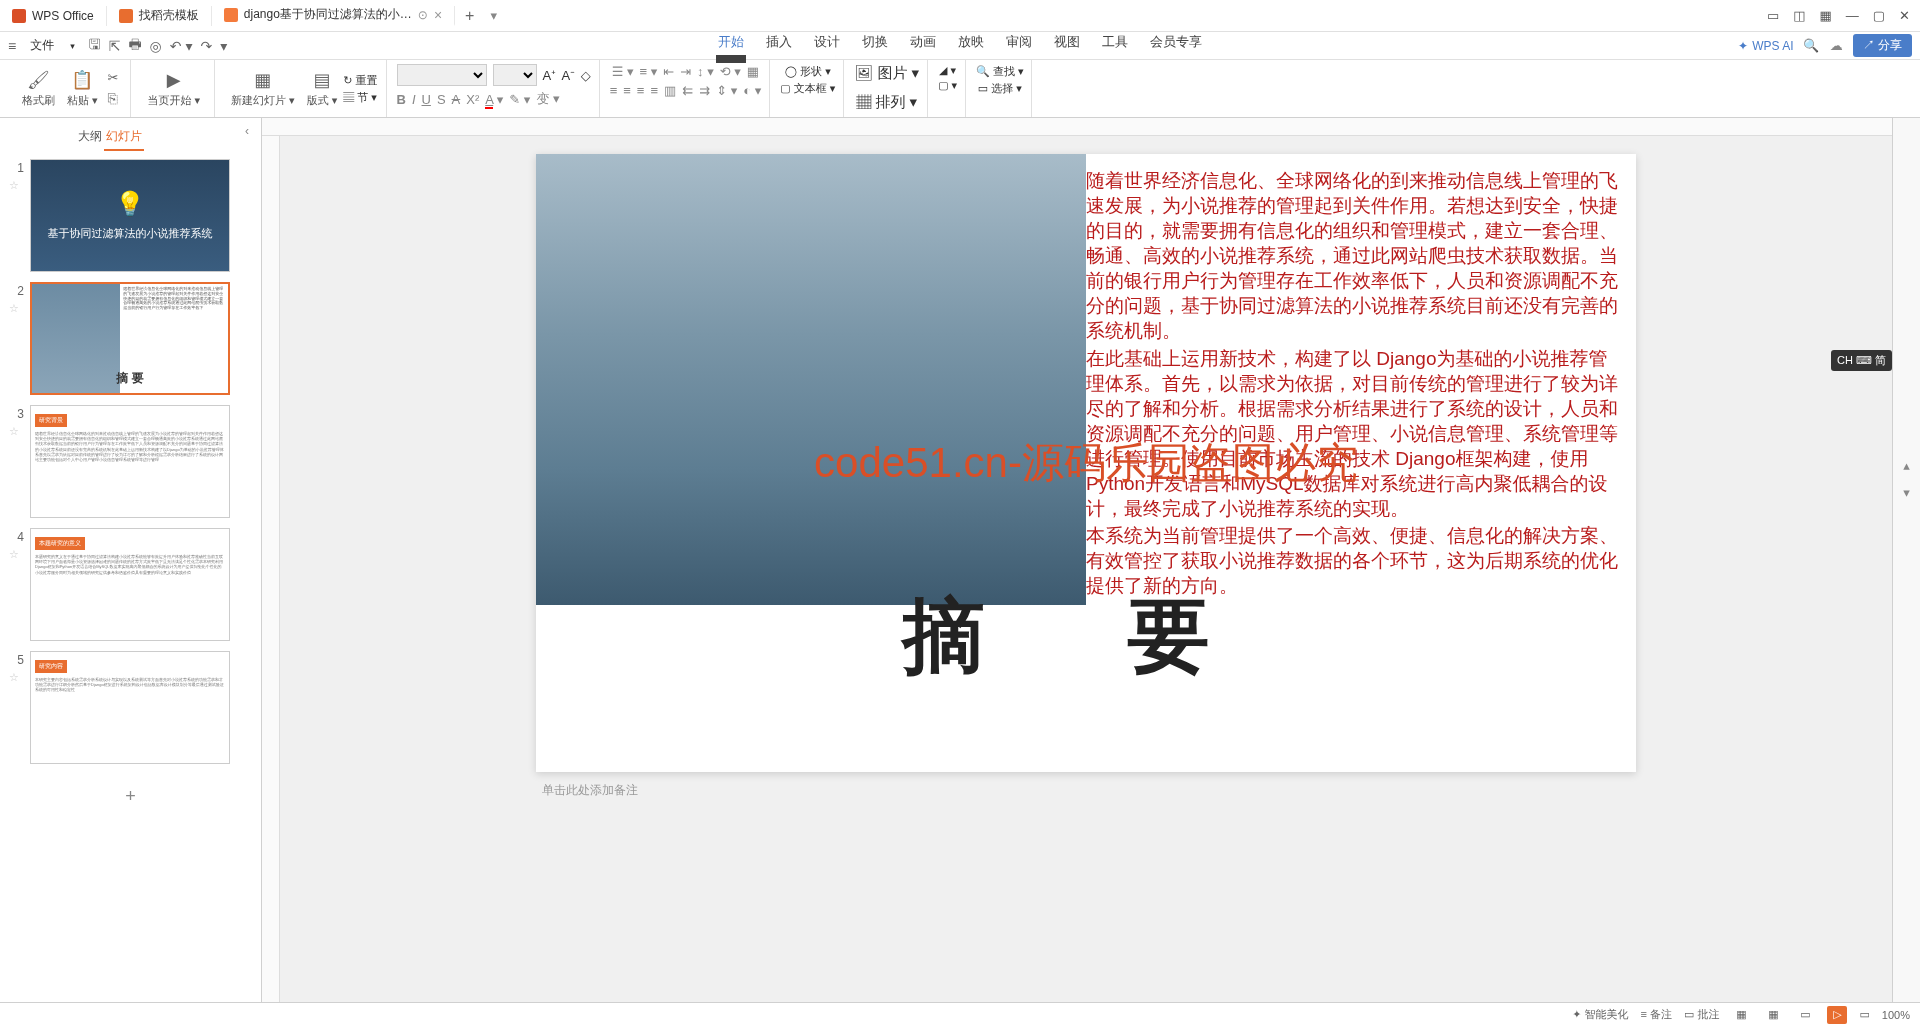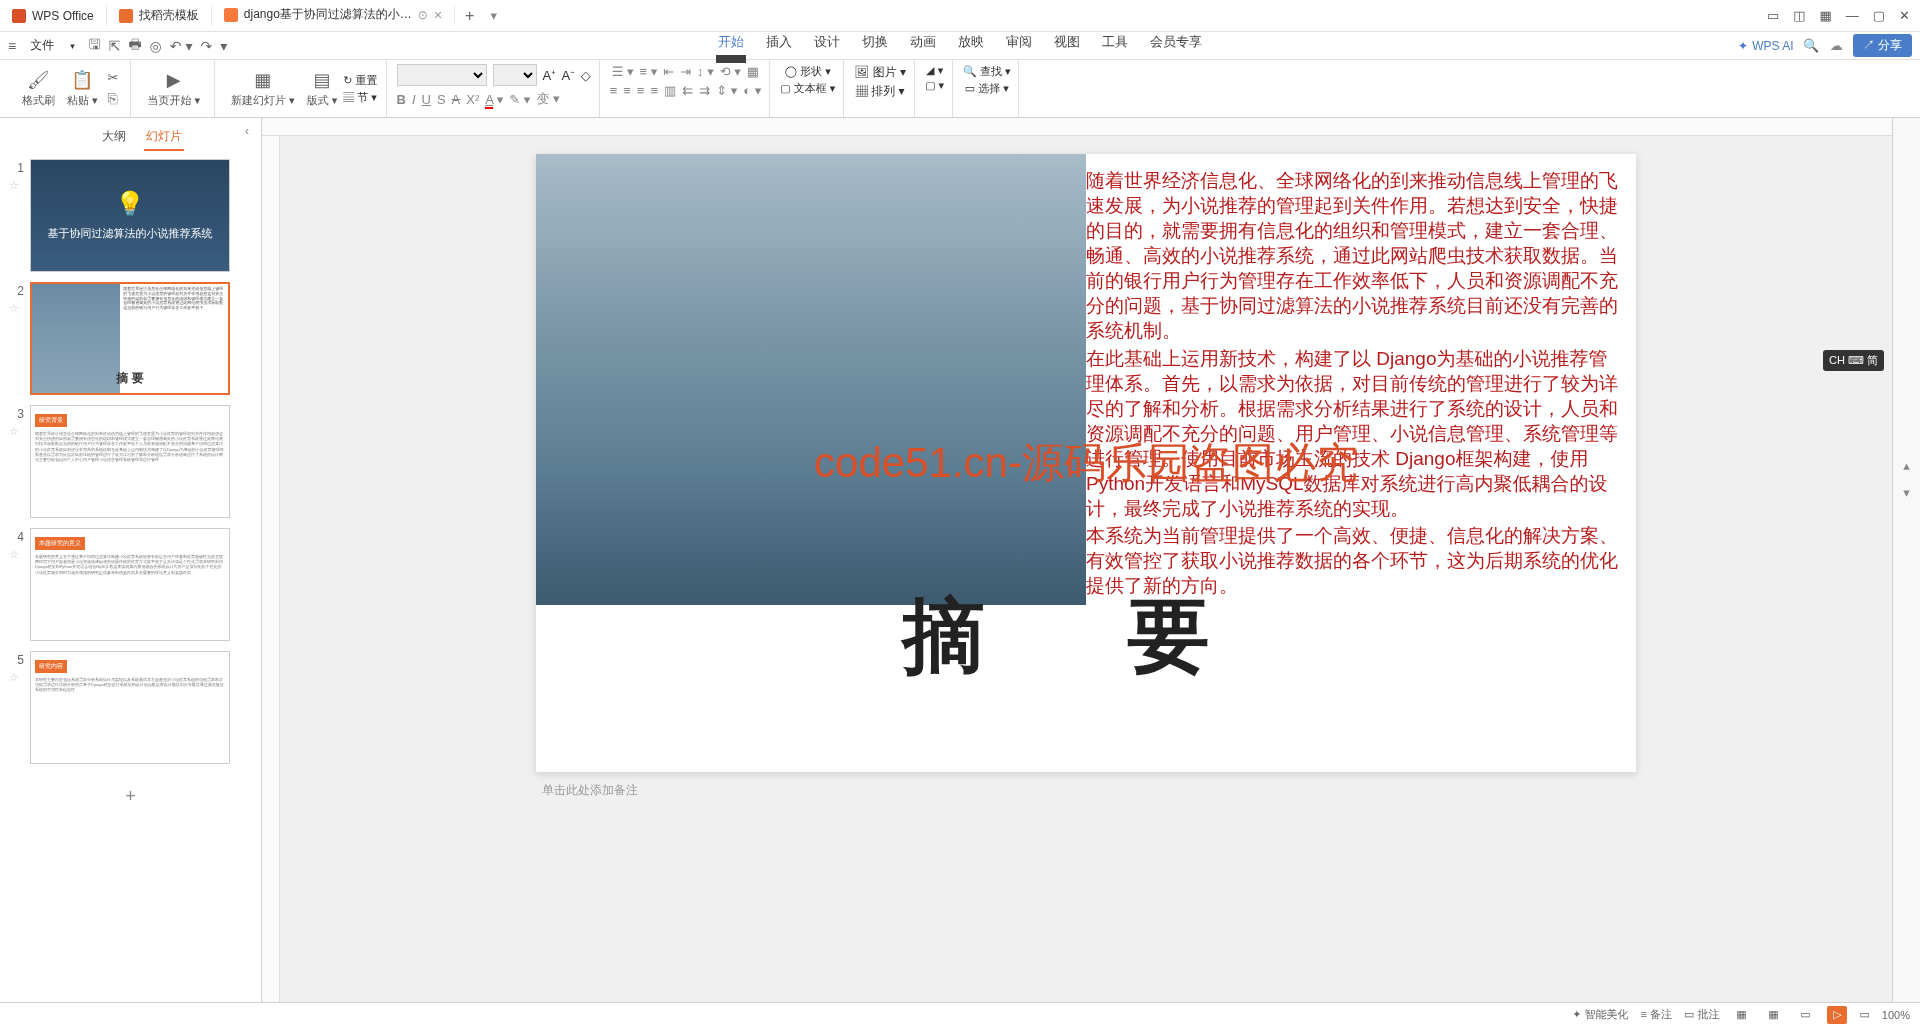--- a/index.html
+++ b/index.html
@@ -36,21 +36,21 @@
 .ribbon-btn-icon { font-size: 18px; color: #666; }
 .font-select { width: 90px; height: 22px; border: 1px solid #ccc; font-size: 11px; }
 .size-select { width: 44px; height: 22px; border: 1px solid #ccc; font-size: 11px; }
 .icon-row { display: flex; gap: 6px; align-items: center; }
 
 
 .main { display: flex; height: calc(100% - 118px - 24px); }
 
 
 .slide-panel { width: 262px; background: #fff; border-right: 1px solid #d0d0d0; display: flex; flex-direction: column; }
-.panel-tabs { display: flex; padding: 6px 0 0 100px; gap: 16px; font-size: 12px; position: relative; }
+.panel-tabs { display: flex; padding: 6px 0 0 76px; gap: 0; font-size: 12px; position: relative; }
 .panel-tab { padding: 4px 2px; cursor: pointer; color: #555; }
 .panel-tab.active { color: #e86d2f; border-bottom: 2px solid #e86d2f; }
 .panel-collapse { position: absolute; right: 12px; color: #888; cursor: pointer; }
 .thumbs { flex: 1; overflow-y: auto; padding: 8px 4px; }
 .thumb-row { display: flex; gap: 6px; margin-bottom: 10px; align-items: flex-start; }
 .thumb-num { width: 20px; text-align: right; font-size: 12px; color: #666; padding-top: 2px; }
 .thumb-star { font-size: 11px; color: #ccc; }
 .thumb-col { display: flex; flex-direction: column; align-items: center; gap: 4px; }
 .thumb { width: 200px; height: 113px; border: 1px solid #ccc; background: #fff; position: relative; overflow: hidden; }
 .thumb.selected { border: 2px solid #e86d2f; }
@@ -75,21 +75,21 @@
 .slide { width: 1100px; height: 618px; background: #fff; box-shadow: 0 2px 8px rgba(0,0,0,0.15); position: relative; overflow: hidden; }
 .slide-img { width: 50%; height: 73%; position: absolute; left: 0; top: 0; background: linear-gradient(180deg, #a8bcc9 0%, #7a96a8 40%, #5d7d92 70%, #3d5a6f 100%); }
 .slide-text { position: absolute; left: 50%; top: 14px; right: 18px; font-size: 19px; line-height: 1.32; color: #b91c1c; }
 .slide-text p { margin-bottom: 2px; }
 .slide-title { position: absolute; bottom: 80px; left: 0; right: 0; text-align: center; font-size: 82px; font-weight: 700; letter-spacing: 60px; color: #222; }
 .watermark { position: absolute; left: 50%; top: 50%; transform: translate(-50%, -50%); font-size: 42px; color: #d94f27; font-weight: 500; white-space: nowrap; pointer-events: none; }
 .notes-bar { width: 1100px; padding: 10px 6px; font-size: 12px; color: #999; background: #f0f0f0; }
 
 
 .right-sidebar { width: 28px; background: #f8f8f8; border-left: 1px solid #d0d0d0; display: flex; flex-direction: column; align-items: center; padding-top: 340px; gap: 12px; }
-.ime-badge { position: fixed; right: 36px; top: 350px; background: #333; color: #fff; font-size: 11px; padding: 3px 6px; border-radius: 3px; }
+.ime-badge { position: fixed; right: 28px; top: 350px; background: #333; color: #fff; font-size: 11px; padding: 3px 6px; border-radius: 3px; }
 
 
 .statusbar { height: 24px; background: #fff; border-top: 1px solid #d0d0d0; display: flex; align-items: center; padding: 0 10px; font-size: 11px; color: #666; }
 .statusbar-right { margin-left: auto; display: flex; gap: 12px; align-items: center; }
 .view-btn { width: 20px; height: 18px; display: inline-flex; align-items: center; justify-content: center; cursor: pointer; }
 .view-btn.active { background: #e86d2f; color: #fff; border-radius: 2px; }
 </style>
 </head>
 <body>
 
@@ -229,21 +229,21 @@
       <span>⇇</span>
       <span>⇉</span>
       <span>⇕ ▾</span>
       <span>◐ ▾</span>
     </div>
   </div>
   <div class="ribbon-group" style="flex-direction:column;gap:2px;font-size:11px;padding:4px 8px">
     <span>◯ <span>形状</span> ▾</span>
     <span>▢ <span>文本框</span> ▾</span>
   </div>
-  <div class="ribbon-group" style="flex-direction:column;gap:2px;font-size:12px;padding:4px 8px">
+  <div class="ribbon-group" style="flex-direction:column;gap:10px;font-size:15px;padding:4px 8px">
     <span>🖼 <span>图片</span> ▾</span>
     <span>▦ <span>排列</span> ▾</span>
   </div>
   <div class="ribbon-group" style="flex-direction:column;gap:2px;font-size:11px;padding:4px 8px">
     <span>◢ ▾</span>
     <span>▢ ▾</span>
   </div>
   <div class="ribbon-group" style="flex-direction:column;gap:2px;font-size:11px;padding:4px 8px">
     <span>🔍 <span>查找</span> ▾</span>
     <span>▭ <span>选择</span> ▾</span>

